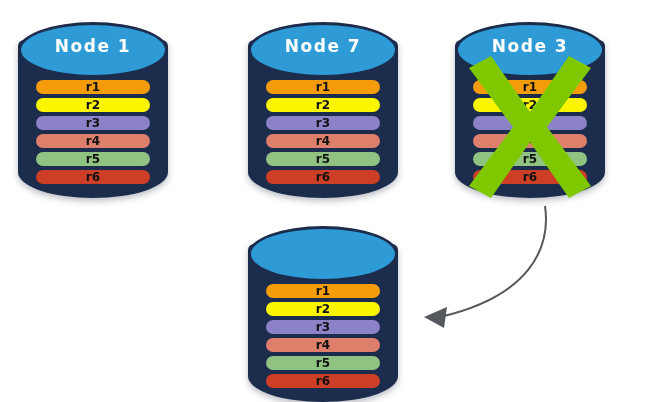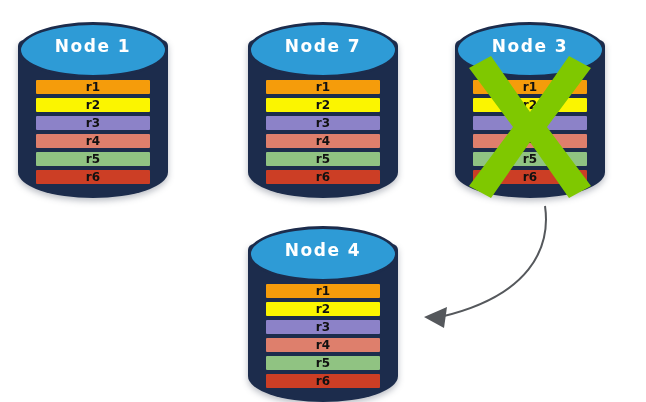--- a/index.html
+++ b/index.html
@@ -71,21 +71,21 @@
     position: absolute;
     left: 18px;
     top: 58px;
     width: 114px;
     z-index: 3;
   }
 
   .row-bar {
     height: 14px;
     margin-bottom: 4px;
-    border-radius: 1px;
+    border-radius: 7px;
     text-align: center;
     font-size: 12px;
     font-weight: bold;
     color: #111111;
     line-height: 14px;
   }
   .row-bar:last-child { margin-bottom: 0; }
 
   
   .x-mark {
@@ -153,21 +153,20 @@
       <div class="row-bar" style="background:#cc3e25;">r6</div>
     </div>
     <svg class="x-mark" viewBox="0 0 122 142">
       <polygon points="0,12 22,0 61,56 100,0 122,12 78,71 122,130 100,142 61,86 22,142 0,130 44,71" fill="#7fc800"></polygon>
     </svg>
   </div>
 
   <div class="node" style="left:248px; top:210px;">
     <div class="cyl-body"></div>
     <div class="cyl-top"></div>
-    <div class="node-label">Node  4</div>
     <div class="rows">
       <div class="row-bar" style="background:#f59c0b;">r1</div>
       <div class="row-bar" style="background:#fbf500;">r2</div>
       <div class="row-bar" style="background:#8c82c8;">r3</div>
       <div class="row-bar" style="background:#de7f6c;">r4</div>
       <div class="row-bar" style="background:#90c382;">r5</div>
       <div class="row-bar" style="background:#cc3e25;">r6</div>
     </div>
   </div>
 

